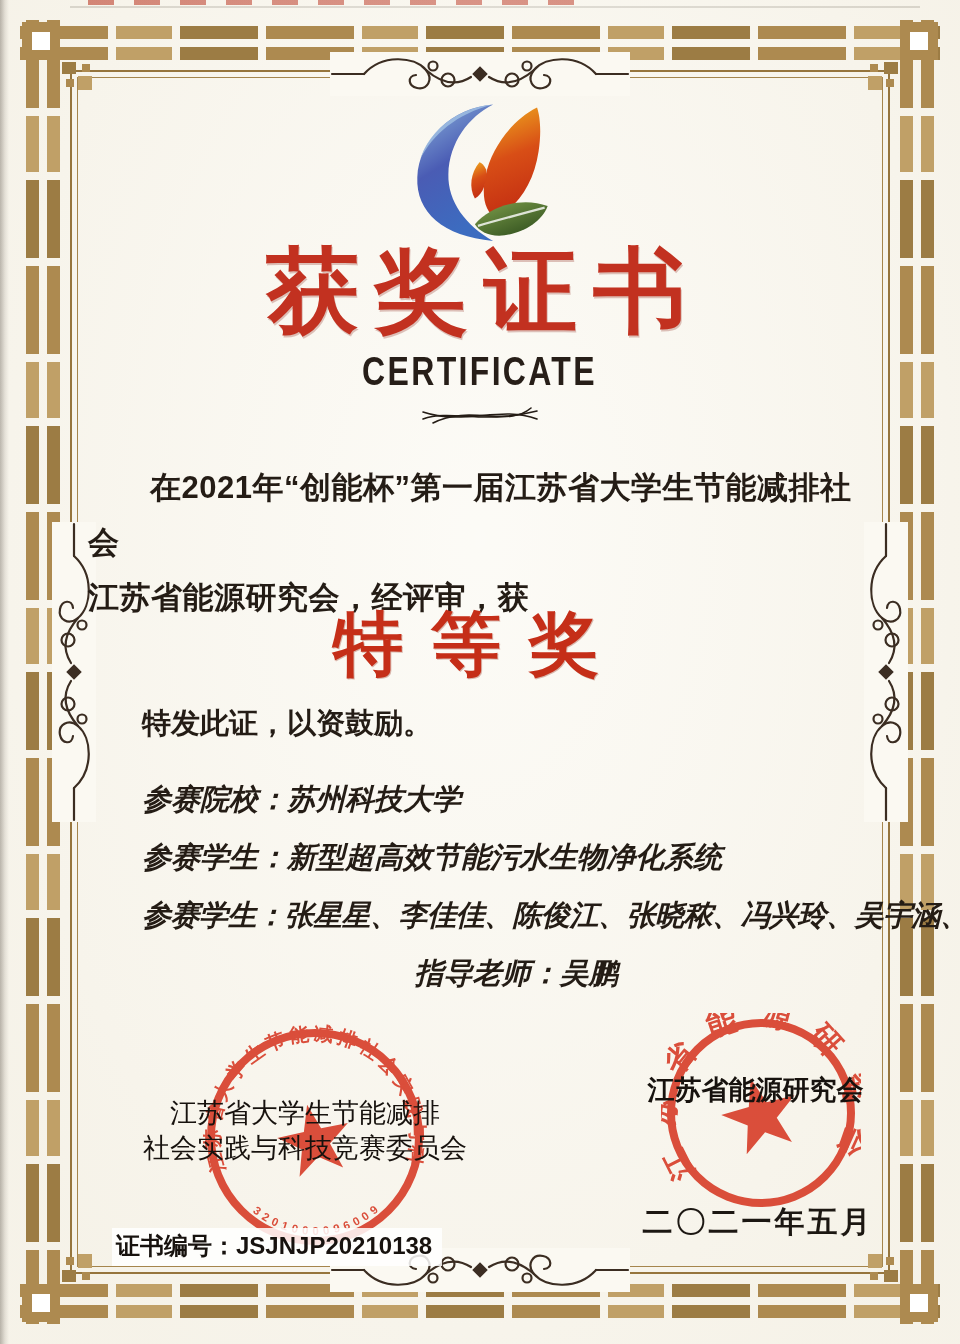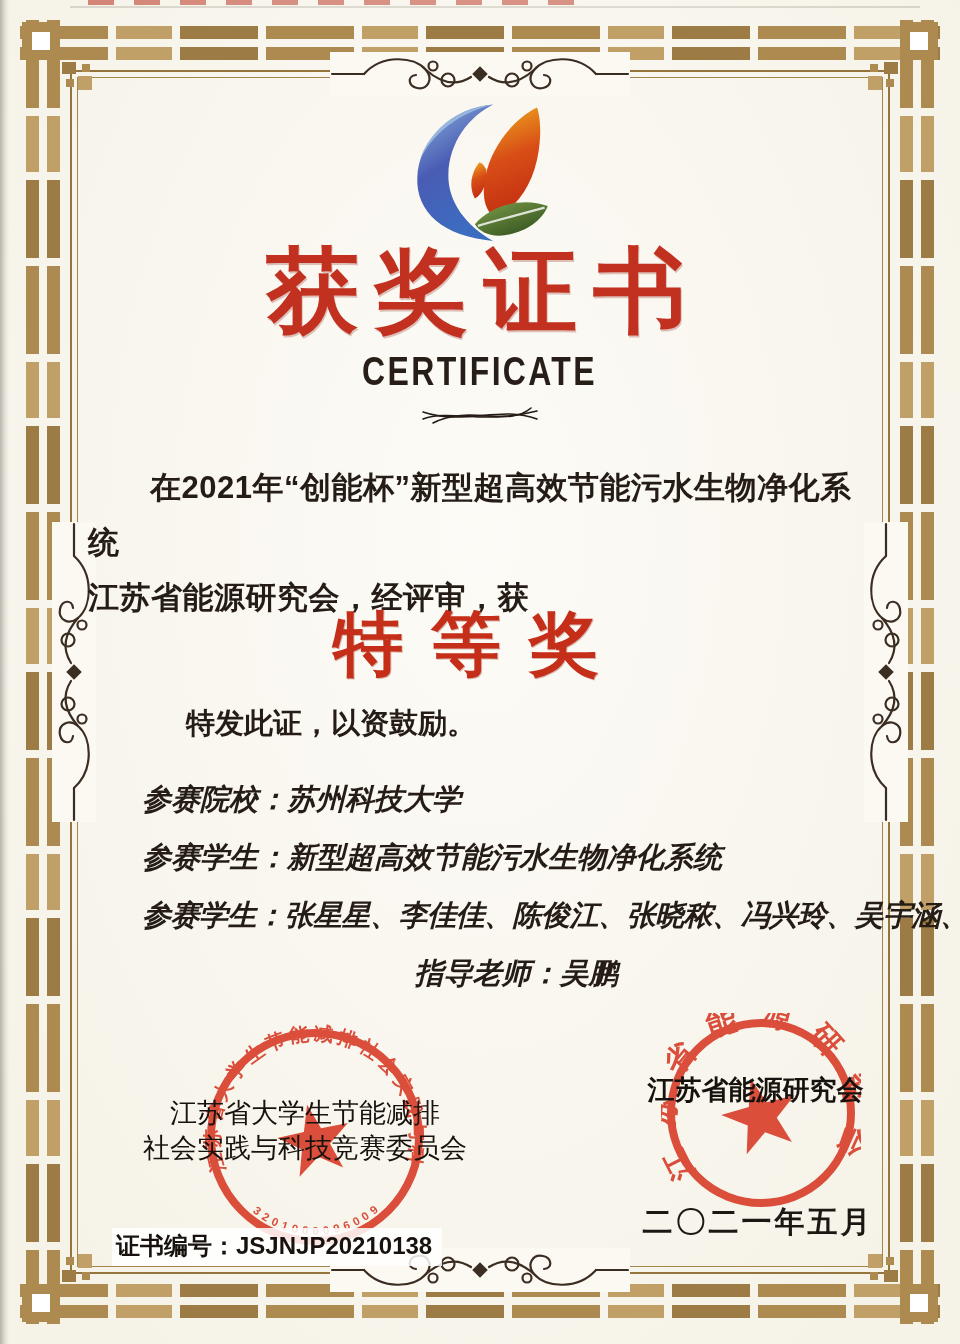--- a/index.html
+++ b/index.html
@@ -53,21 +53,21 @@
   .title-en{display:inline-block;transform:scaleX(.78);transform-origin:center;
     font-weight:700;font-size:41px;letter-spacing:3px;color:#271e18;}
   .divider{position:absolute;left:50%;top:402px;transform:translateX(-50%);z-index:3;}
   .intro{position:absolute;left:88px;right:92px;top:460px;z-index:3;
     font-size:31px;font-weight:600;color:var(--ink);line-height:1.78;letter-spacing:.5px;}
   .intro .l1{display:block;text-indent:2em;}
   .intro .l2{display:block;}
   .award{position:absolute;left:0;right:0;top:598px;z-index:3;text-align:center;
     font-family:"DejaVu Serif",serif;font-weight:700;font-size:70px;color:#c52e18;
     letter-spacing:28px;text-shadow:1px 1px 0 rgba(140,25,8,.3);}
-  .closing{position:absolute;left:142px;top:704px;z-index:3;font-size:29px;font-weight:600;color:var(--ink);margin-left:44px;}
+  .closing{position:absolute;left:142px;top:704px;z-index:3;font-size:29px;font-weight:600;color:var(--ink);}
   .field{position:absolute;left:142px;right:70px;z-index:3;font-size:29px;font-weight:600;color:var(--ink);white-space:nowrap;font-style:italic;}
   .f1{top:780px;} .f2{top:838px;} .f3{top:896px;letter-spacing:-.5px;} .f4{top:954px;text-align:center;}
   
   .seal{position:absolute;z-index:4;opacity:.92;}
   .seal-left{left:200px;top:1022px;width:230px;height:230px;}
   .seal-right{left:661px;top:1013px;width:200px;height:200px;}
   .org-left{position:absolute;left:95px;top:1096px;width:420px;z-index:5;text-align:center;
     font-size:27px;font-weight:400;color:#17120e;line-height:1.28;}
   .org-right{position:absolute;left:638px;top:1072px;width:235px;z-index:5;text-align:center;
     font-size:27px;font-weight:700;color:#17120e;}
@@ -192,21 +192,21 @@
   </div>
   <svg class="divider" width="120" height="26">
     <g fill="none" stroke="#241c15" stroke-width="1.6" stroke-linecap="round">
       <path d="M3,17 C32,7 62,23 117,9"></path>
       <path d="M3,10 C45,24 80,3 117,17"></path>
       <path d="M13,21 C50,2 88,26 111,6"></path>
     </g>
   </svg>
 
   <div class="intro">
-    <span class="l1">在2021年“创能杯”新型超高效节能污水生物净化系统</span>
+    <span class="l1">在2021年“创能杯”第一届江苏省大学生节能减排社会</span>
     <span class="l2">江苏省能源研究会，经评审，获</span>
   </div>
   <div class="award">特等奖</div>
   <div class="closing">特发此证，以资鼓励。</div>
 
   <div class="field f1">
     <span>参赛院校：</span><span>苏州科技大学</span>
   </div>
   <div class="field f2">
     <span>参赛学生：</span><span>新型超高效节能污水生物净化系统</span>

